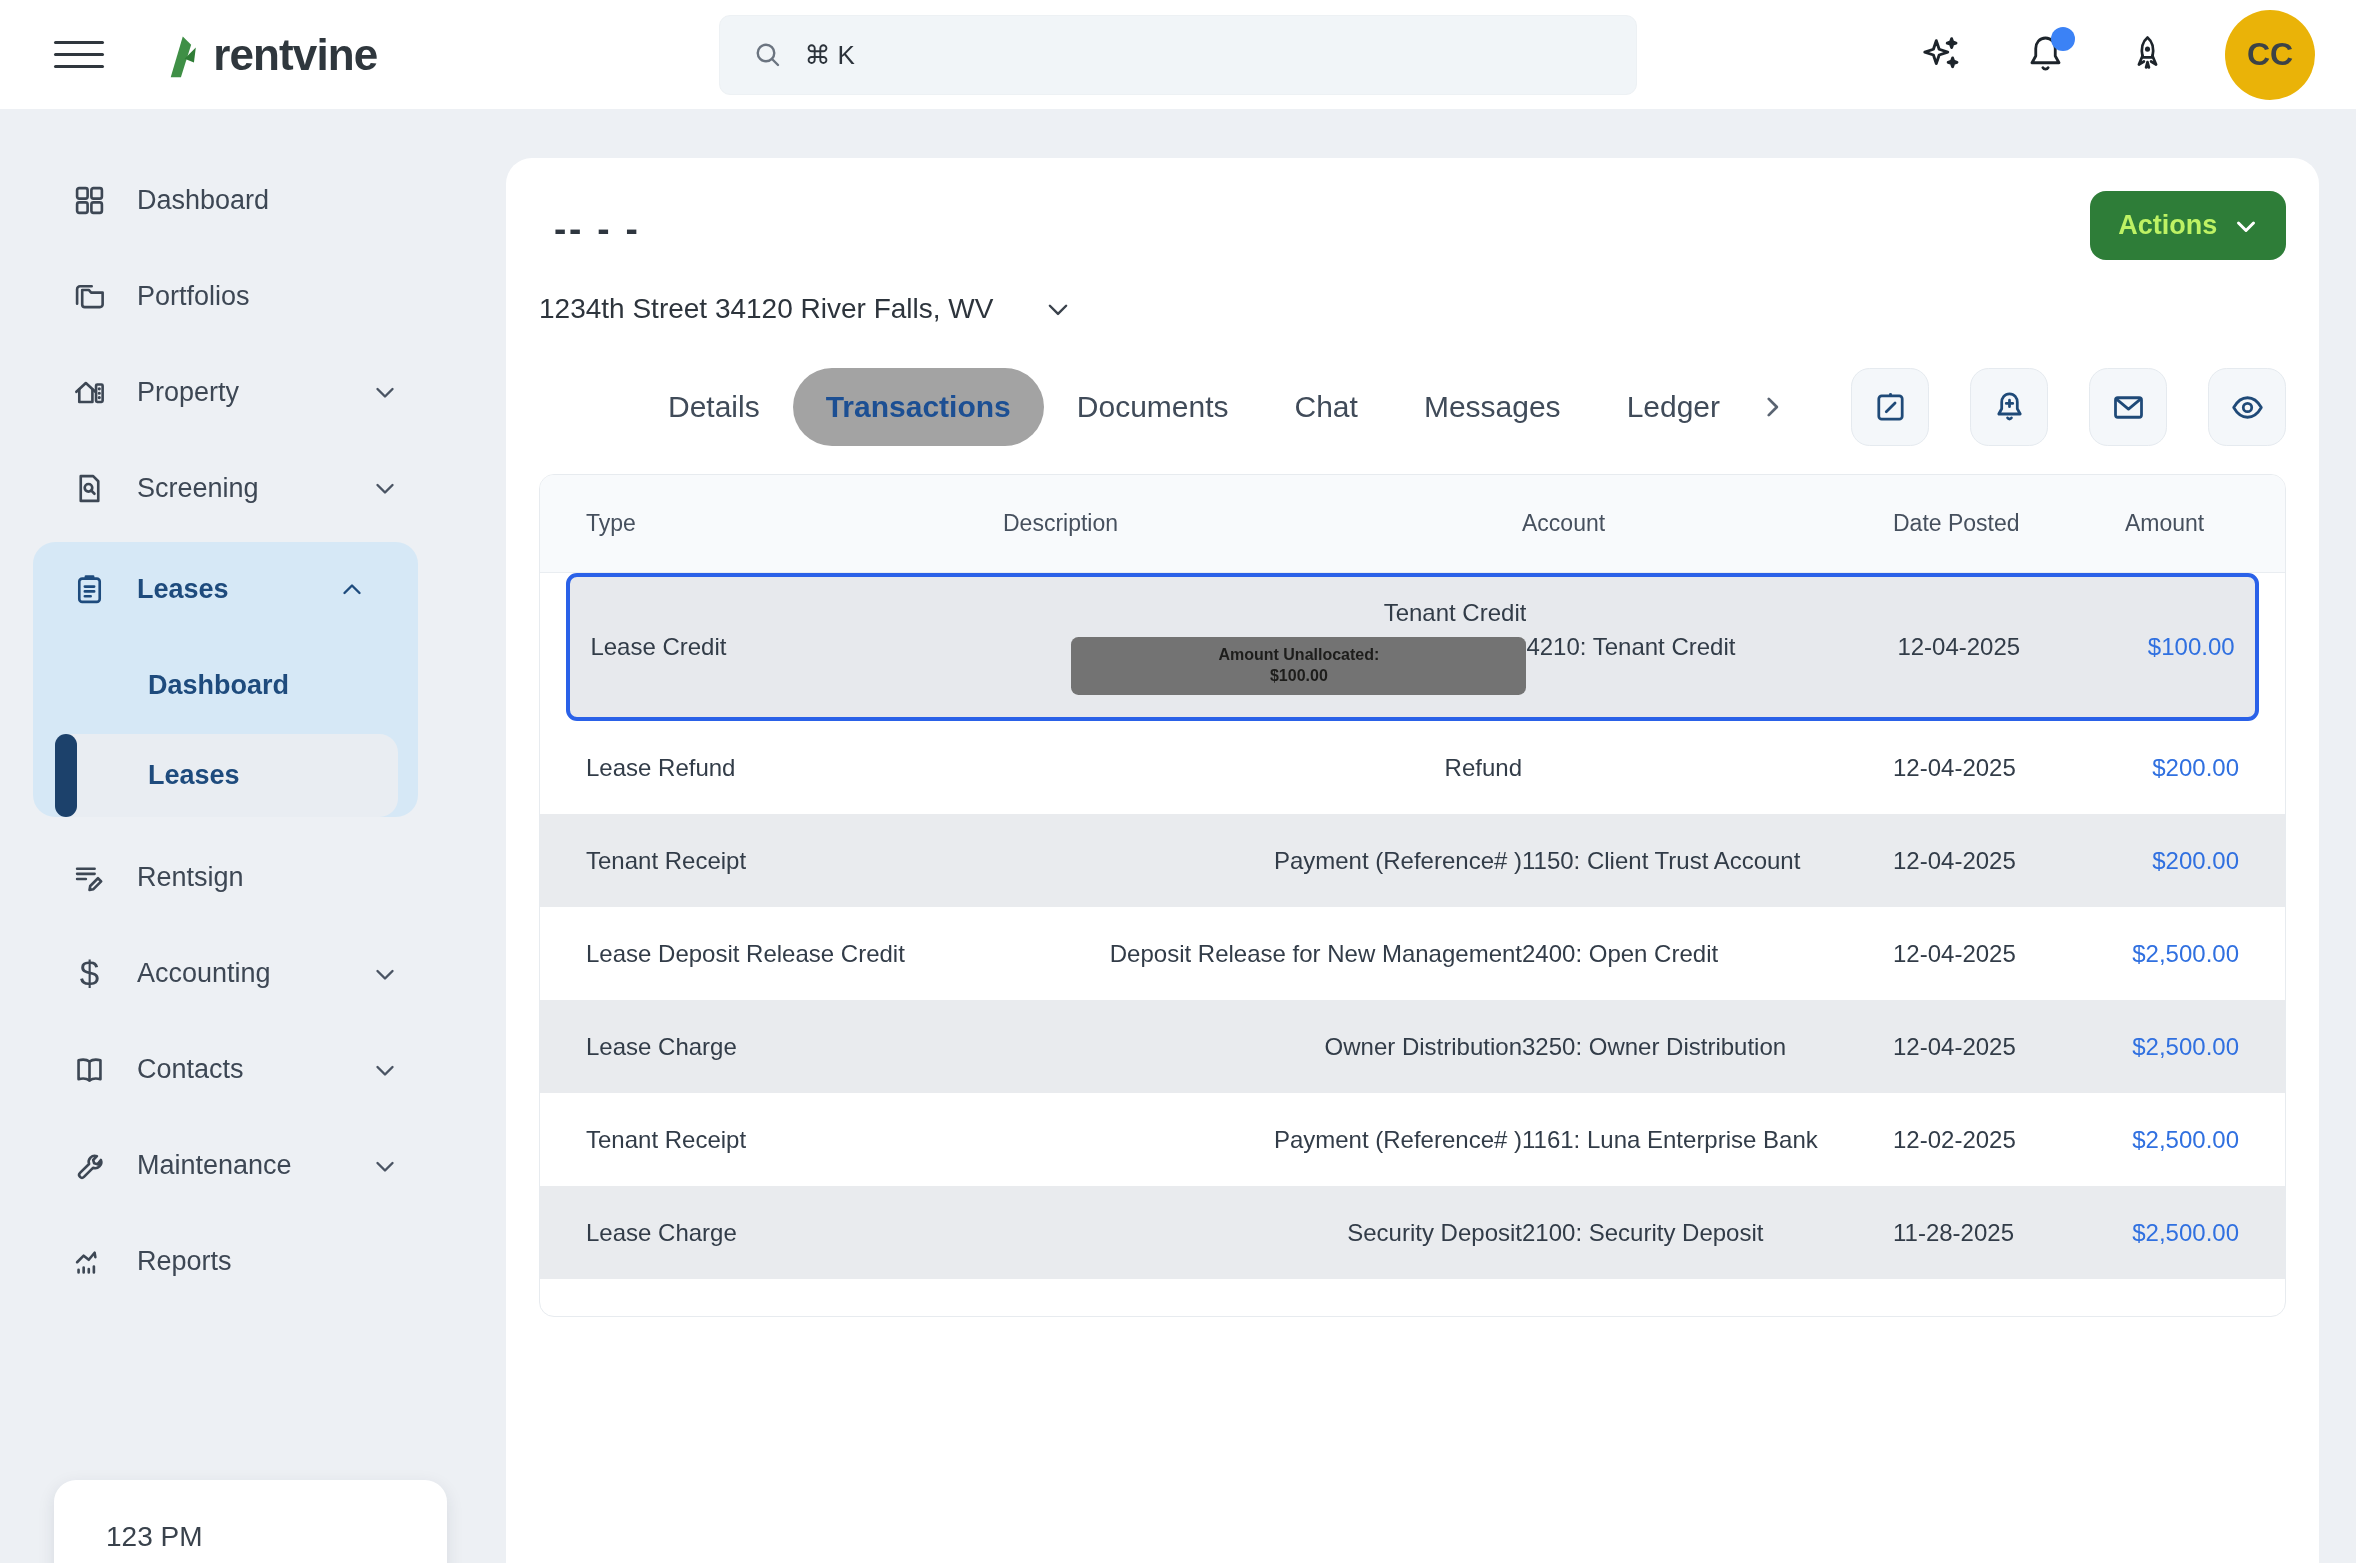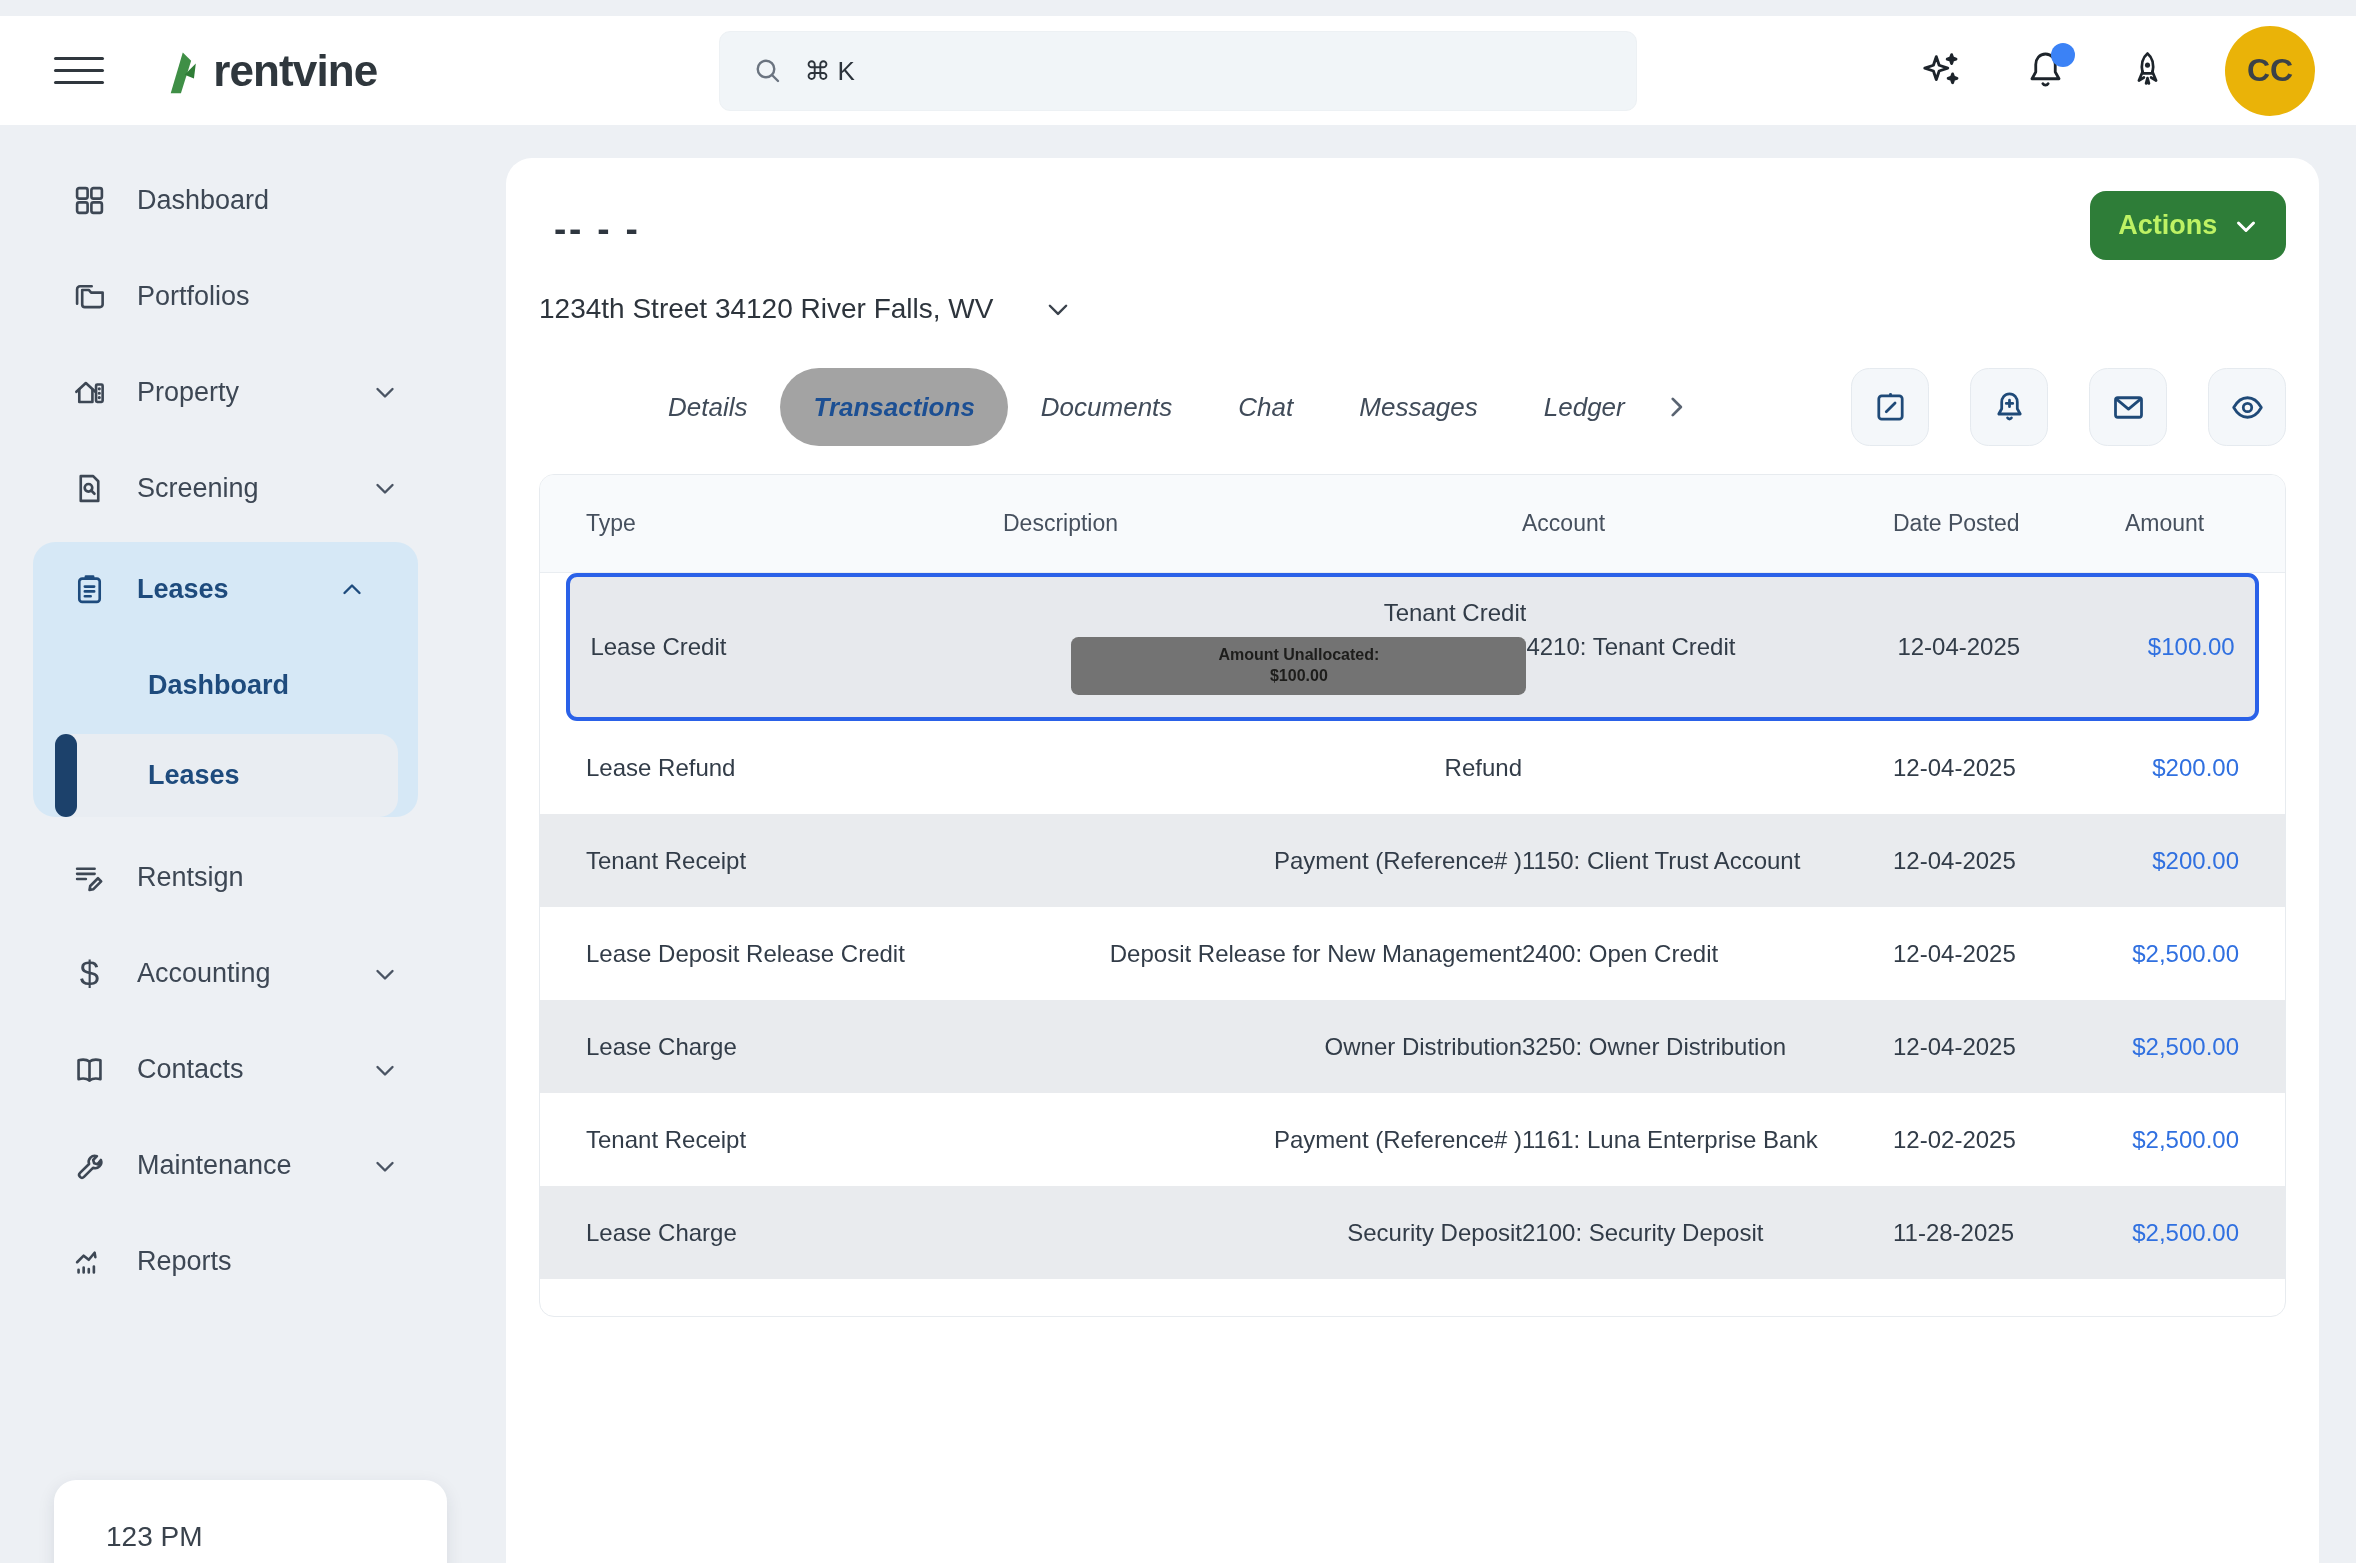--- a/index.html
+++ b/index.html
@@ -1,20 +1,20 @@
 <!DOCTYPE html>
 <html style="font-size:15px"><head>
 <meta charset="utf-8">
 <style>
   * { margin:0; padding:0; box-sizing:border-box; }
   html,body { width:2356px; height:1564px; overflow:hidden; }
   body { font-family:"Liberation Sans", sans-serif; background:#edf0f4; position:relative; color:#323c48; }
 
   
-  .topbar { position:absolute; top:0; left:0; right:0; height:109px; background:#fff; display:flex; align-items:center; padding:0 41px; z-index:5;margin-top:16px; }
+  .topbar { position:absolute; top:0; left:0; right:0; height:109px; background:#fff; display:flex; align-items:center; padding:0 41px; z-index:5; }
   .hamburger { width:50px; height:41px; display:flex; flex-direction:column; justify-content:center; gap:8.3px; cursor:pointer; margin-left:13px; }
   .hamburger span { display:block; height:3.7px; border-radius:1.9px; background:#30373e; }
   .brand { display:flex; align-items:center; gap:9.3px; margin-left:52px; }
   .brand-word { font-size:44px; font-weight:bold; color:#2f373d; letter-spacing:-0.9px; }
   .searchbox { position:absolute; left:50%; transform:translateX(-50%); top:15px; width:918px; height:80px; background:#f1f5f8; border:0.9px solid #edf1f4; border-radius:11px; display:flex; align-items:center; padding:0 32px; gap:20.4px; }
   .searchbox input { flex:1; border:none; background:transparent; outline:none; font-size:27px; color:#333; font-family:"Liberation Sans", sans-serif; }
   .searchbox input::placeholder { color:#99a2ac; }
   .kbd-hint { font-size:26px; color:#2c333b; white-space:nowrap; }
   .top-icons { margin-left:auto; display:flex; align-items:center; gap:54px; }
   .icon-btn-plain { position:relative; width:48px; height:48px; display:flex; align-items:center; justify-content:center; cursor:pointer; }
@@ -39,21 +39,21 @@
 
   
   .main-card { position:absolute; left:506px; top:158px; right:37px; bottom:-37px; background:#fff; border-radius:26px; padding:35px 33px; }
   .page-title { margin:15px 0 0 15px; font-size:37px; font-weight:bold; color:#2e363f; letter-spacing:2.8px; }
   .addr-row { margin:43px 0 0 0; display:flex; align-items:center; gap:52px; font-size:28px; color:#2d343c; cursor:pointer; width:fit-content; }
   .addr-row .chev { color:#3a424c; }
   .actions-btn { position:absolute; top:33px; right:33px; height:69px; min-width:186px; background:#2e7d38; color:#bef264; border:none; border-radius:16px; font-size:27px; font-weight:bold; font-family:"Liberation Sans", sans-serif; display:flex; align-items:center; justify-content:center; gap:16.7px; cursor:pointer; padding:0 28px; }
 
   .tabs-row { margin-top:43px; display:flex; align-items:center; }
   .tabs { display:flex; align-items:center; margin-left:96px; }
-  .tab { height:78px; padding:0 33px; display:flex; align-items:center; font-size:26px; color:#404b59; border-radius:39px; cursor:pointer; white-space:nowrap;font-style:italic; }
+  .tab { height:78px; padding:0 33px; display:flex; align-items:center; font-size:30px; color:#404b59; border-radius:39px; cursor:pointer; white-space:nowrap; }
   .tab.active { background:#a3a3a3; color:#1c4f93; font-weight:bold; }
   .tab-overflow { margin-left:5.6px; color:#5a6472; cursor:pointer; display:flex; align-items:center; }
   .tab-iconbtns { margin-left:auto; display:flex; gap:41px; }
   .sq-btn { width:78px; height:78px; border-radius:18.6px; background:#f4f7fa; border:0.9px solid #e5eaef; display:flex; align-items:center; justify-content:center; color:#1f4a78; cursor:pointer; }
 
   
   .table-wrap { margin-top:28px; border:0.9px solid #e7ebef; border-radius:15px; background:#fff; overflow:hidden; padding-bottom:37px; }
   .thead-row, .trow { display:grid; grid-template-columns:417px 519px 371px 232px 1fr; align-items:center; padding:0 46px; }
   .thead-row { height:98px; background:#f8fafc; border-bottom:0.9px solid #e9edf1; font-size:23px; color:#46505e; }
   .thead-row .hc-amount { }

